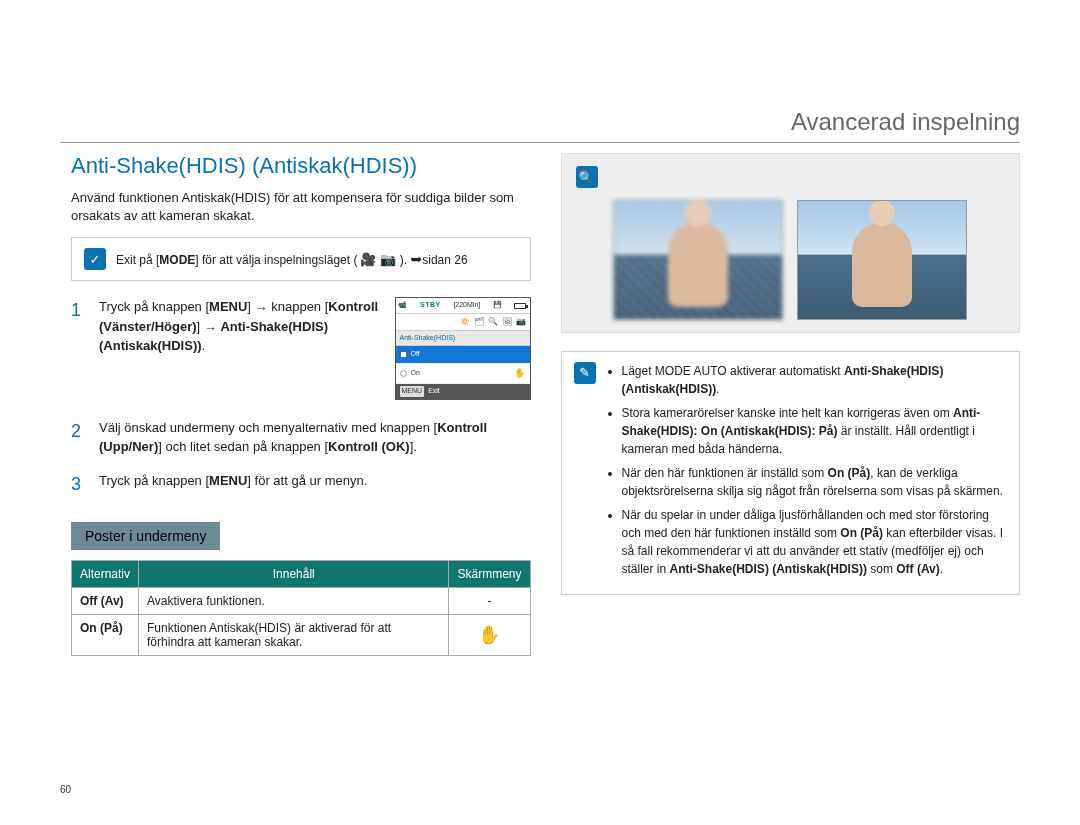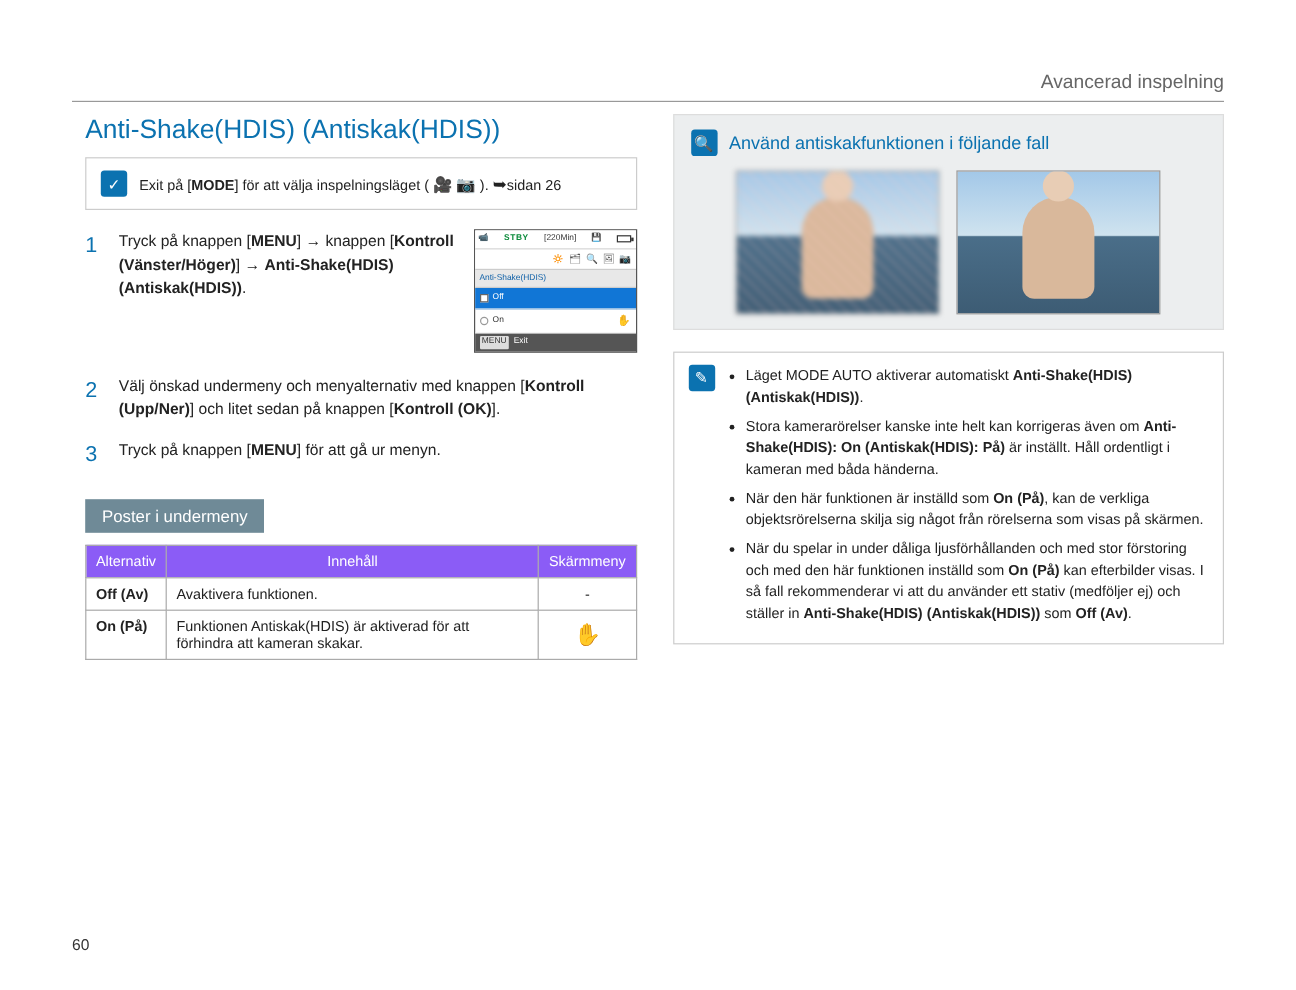--- a/index.html
+++ b/index.html
@@ -12,23 +12,24 @@
     position: relative;
     padding: 60px 60px 40px 60px;
   }
   .page-header {
     text-align: right;
     border-bottom: 1px solid #999;
     padding-bottom: 6px;
     margin-bottom: 10px;
   }
   .page-header h1 {
-    font-size: 16px;
+    font-size: 24px;
     font-weight: 400;
     color: #666;
+    margin-top: 48px;
   }
   .columns {
     display: flex;
     gap: 30px;
     margin-left: 11px;
   }
   .col { flex: 1; min-width: 0; }
   .section-title {
     color: #0b72b0;
     font-size: 22px;
@@ -148,34 +149,34 @@
     font-size:7px;
   }
   .lcd-bottom .menu-btn{
     background:#ddd; color:#333; padding:0 2px; border-radius:1px;
   }
 
   
   .sub-bar {
     display:inline-block;
     background:#6f8a97;
-    color:#ffffff;
+    color:#000000;
     padding: 6px 14px;
     font-size: 14px;
     margin-top: 10px;
     margin-bottom: 10px;
   }
 
   table.options {
     width: 100%;
     border-collapse: collapse;
     font-size: 12px;
   }
   table.options th {
-    background: #8b5cf6;
+    background: #0f766e;
     color: #fff;
     font-weight: 400;
     padding: 6px 8px;
     text-align: center;
     border: 1px solid #aaa;
   }
   table.options td {
     border: 1px solid #aaa;
     padding: 6px 8px;
     vertical-align: top;
@@ -252,35 +253,36 @@
     line-height:1.5;
   }
   .notes .icon-box { background:#0b72b0;}
   .notes ul { list-style: disc; padding-left: 16px;}
   .notes li { margin-bottom:6px;}
 
   .page-num {
     position:absolute;
     left:60px;
     bottom:30px;
-    font-size:13px;
+    font-size:10px;
     color:#333;
   }
 </style>
 </head>
 <body>
 
 <div class="page-header">
   <h1>Avancerad inspelning</h1>
 </div>
 
 <div class="columns">
 
   <div class="col">
     <div class="section-title">Anti-Shake(HDIS) (Antiskak(HDIS))</div>
+    <p class="intro">Använd funktionen Antiskak(HDIS) för att kompensera för suddiga bilder som orsakats av att kameran skakat.</p>
 
     <div class="mode-box">
       <span class="icon-box">✓</span>
       <span>
         <span>Exit på [</span><span class="bold">MODE</span><span>] för att välja inspelningsläget (</span>
         <span class="mode-icon-video">🎥</span>
         <span class="mode-icon-camera">📷</span>
         <span>).</span>
         <span class="mode-arrow"> ➥</span><span>sidan 26</span>
       </span>
@@ -362,21 +364,20 @@
           <td class="center"><span class="hand-icon">✋</span></td>
         </tr>
       </tbody>
     </table>
   </div>
 
   <div class="col">
     <div class="callout">
       <div class="callout-head">
         <span class="icon-box">🔍</span>
-        <span class="callout-title">Använd antiskakfunktionen i följande fall</span>
       </div>
       <div class="callout-images">
         <div class="sample-img blurred">
             <div class="person"></div>
           </div>
         <div class="sample-img">
             <div class="person"></div>
           </div>
       </div>
     </div>

